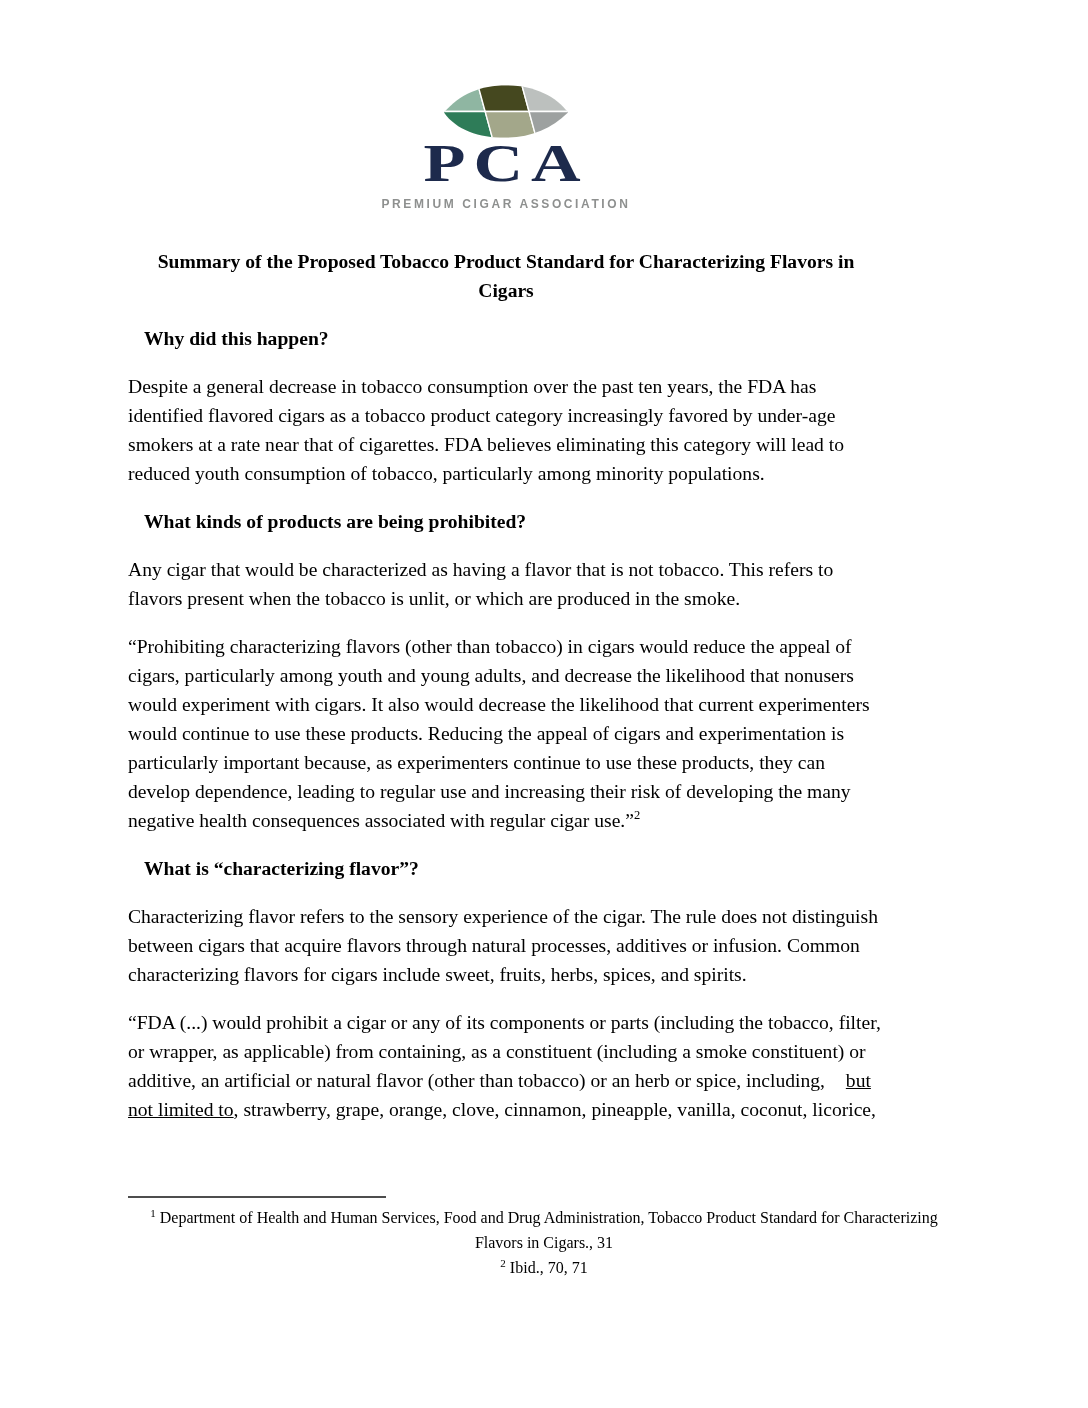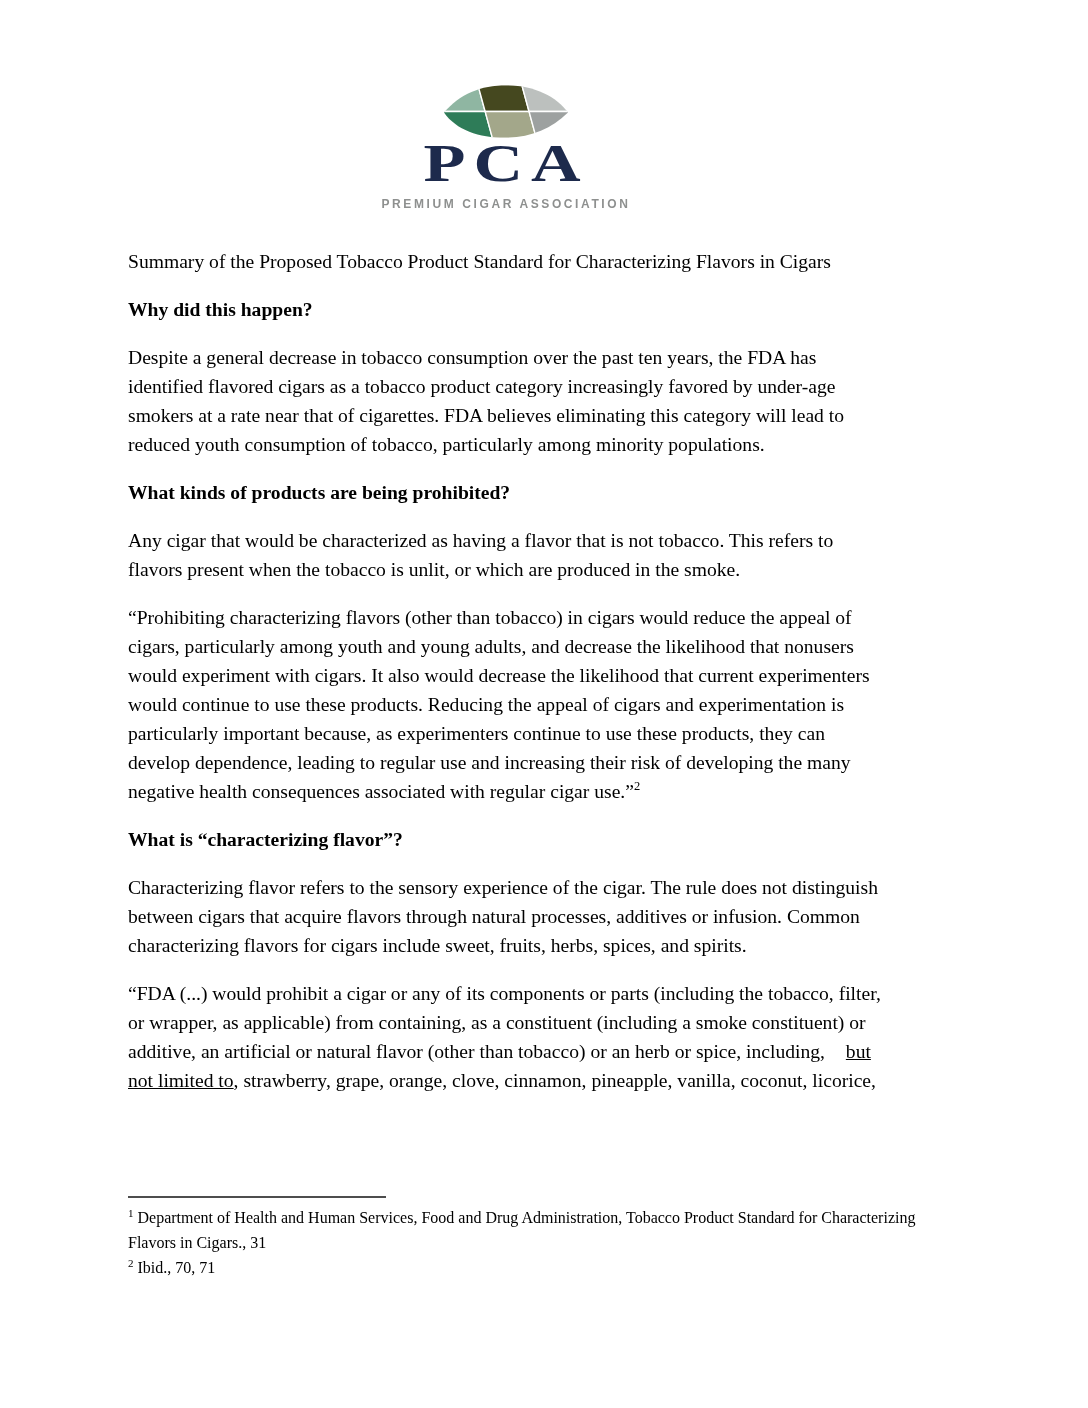--- a/index.html
+++ b/index.html
@@ -16,29 +16,29 @@
     font-size:52px; line-height:1.05; letter-spacing:6px;
     transform:scaleX(1.32); transform-origin:center top;
     display:block; margin:0 auto;
   }
   .logo-tagline {
     font-family:"Liberation Sans", sans-serif; font-weight:700;
     font-size:12px; letter-spacing:2.6px; margin-top:5px; display:block;
   }
   
   .doc-title {
-    font-size:19.6px; font-weight:400; line-height:29px;
-    margin:0 0 19px 0;
+    font-size:19.6px; font-weight:700; line-height:29px;
+    text-align:center; margin:0 0 19px 0;
   }
-  .heading { font-size:19.6px; font-weight:700; line-height:29px; margin:0 0 19px 0; }
+  .heading { font-size:19.6px; font-weight:700; line-height:29px; margin:0 0 19px 16px; }
   .para    { font-size:19.6px; line-height:29px; margin:0 0 19px 0; }
   .para sup { font-size:12.5px; line-height:0; }
   .u { text-decoration:underline;margin-left:16px; }
   
-  .footnotes { position:absolute; left:128px; top:1196px; width:832px; }
+  .footnotes { position:absolute; left:128px; top:1196px; width:832px;text-align:center; }
   .fn-rule { width:258px; border:none; border-top:2px solid #4d4d4d; margin:0 0 7px 0; }
   .footnote { font-size:16px; line-height:25px; margin:0; }
   .footnote sup { font-size:11px; line-height:0; }
 </style>
 </head>
 <body>
 
 <div class="page">
 
   <div class="logo">

